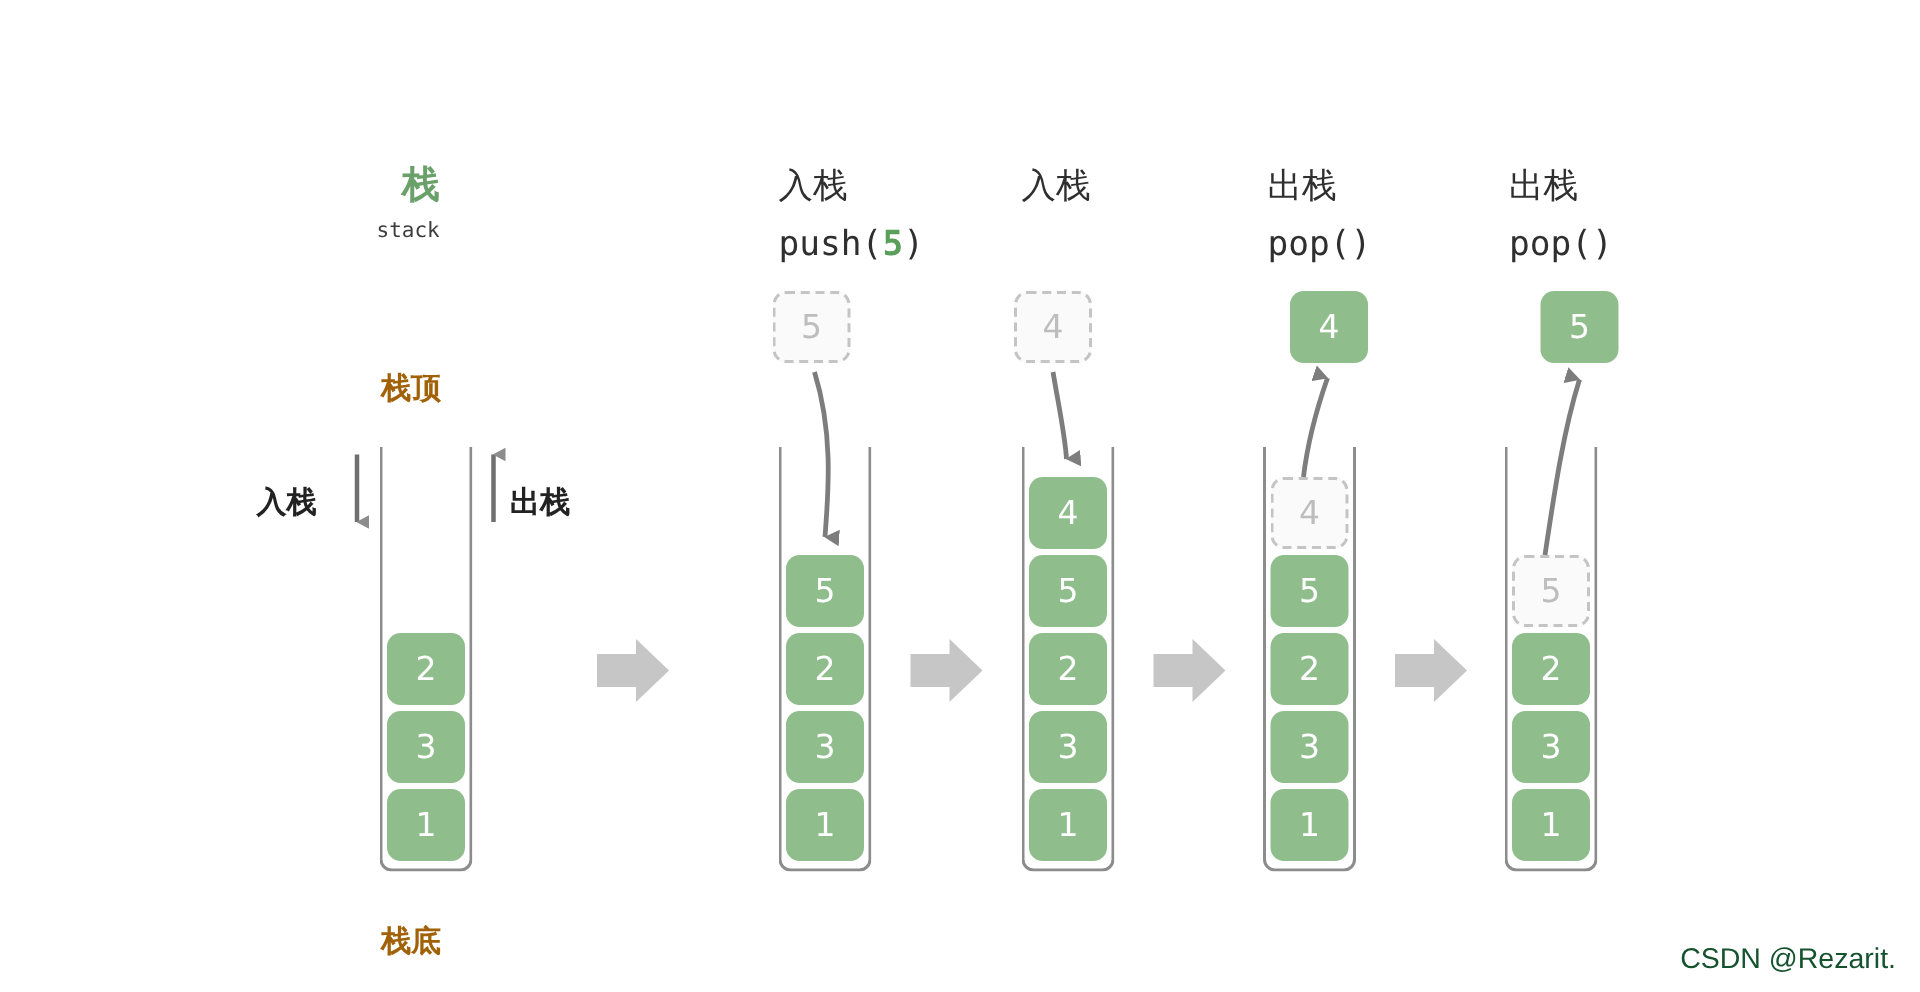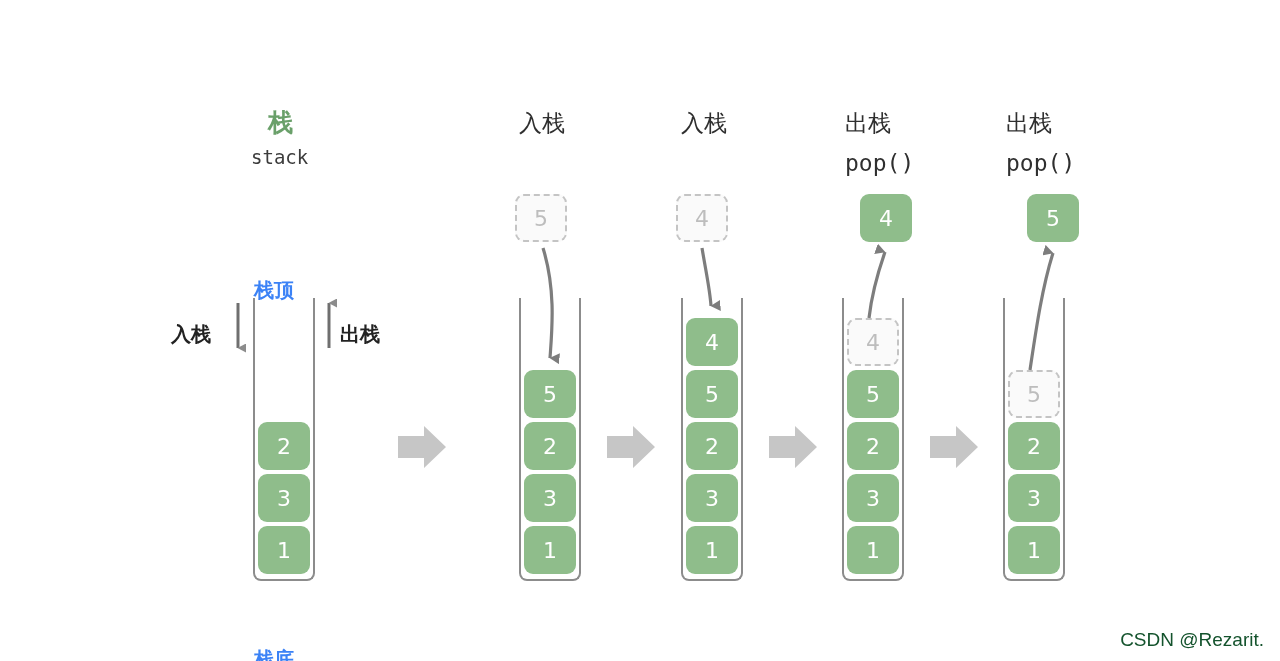--- a/index.html
+++ b/index.html
@@ -23,21 +23,21 @@
   
   .title-cn {
     position: absolute;
     font-size: 25px;
     font-weight: bold;
     color: #6aa06a;
     letter-spacing: 1px;
   }
   .title-en {
     position: absolute;
-    font-size: 19px;
+    font-size: 14px;
     font-family: "DejaVu Sans Mono", "Liberation Mono", monospace;
     color: #3c3c3c;
   }
   .op-label {
     position: absolute;
     font-size: 23px;
     color: #2f2f2f;
     line-height: 40px;
     white-space: nowrap;
   }
@@ -58,23 +58,22 @@
     font-size: 20px;
     font-weight: bold;
     color: #222222;
     white-space: nowrap;
   }
   .bottom-label,
   .top-label {
     position: absolute;
     font-size: 20px;
     font-weight: bold;
-    color: #3b82f6;
-    white-space: nowrap;
-    margin-top: 32px;
+    color: #a16207;
+    white-space: nowrap;
   }
 
   
   .tube {
     position: absolute;
     box-sizing: border-box;
     border-left: 2px solid #8c8c8c;
     border-right: 2px solid #8c8c8c;
     border-bottom: 2px solid #8c8c8c;
     border-top: none;
@@ -126,20 +125,23 @@
 </style>
 </head>
 <body>
 
 <div class="stage">
 
   <div class="title-cn" style="left:268px; top:106px;">栈</div>
   <div class="title-en" style="left:251px; top:146px;">stack</div>
 
   <div class="op-label" style="left:519px; top:103px;">入栈</div>
+  <div class="op-code" style="left:519px; top:143px;">
+    <span>push(</span><span class="arg">5</span><span>)</span>
+  </div>
 
   <div class="op-label" style="left:681px; top:103px;">入栈</div>
 
   <div class="op-label" style="left:845px; top:103px;">出栈</div>
   <div class="op-code" style="left:845px; top:143px;">
     <span>pop(</span><span class="arg"></span><span>)</span>
   </div>
 
   <div class="op-label" style="left:1006px; top:103px;">出栈</div>
   <div class="op-code" style="left:1006px; top:143px;">

